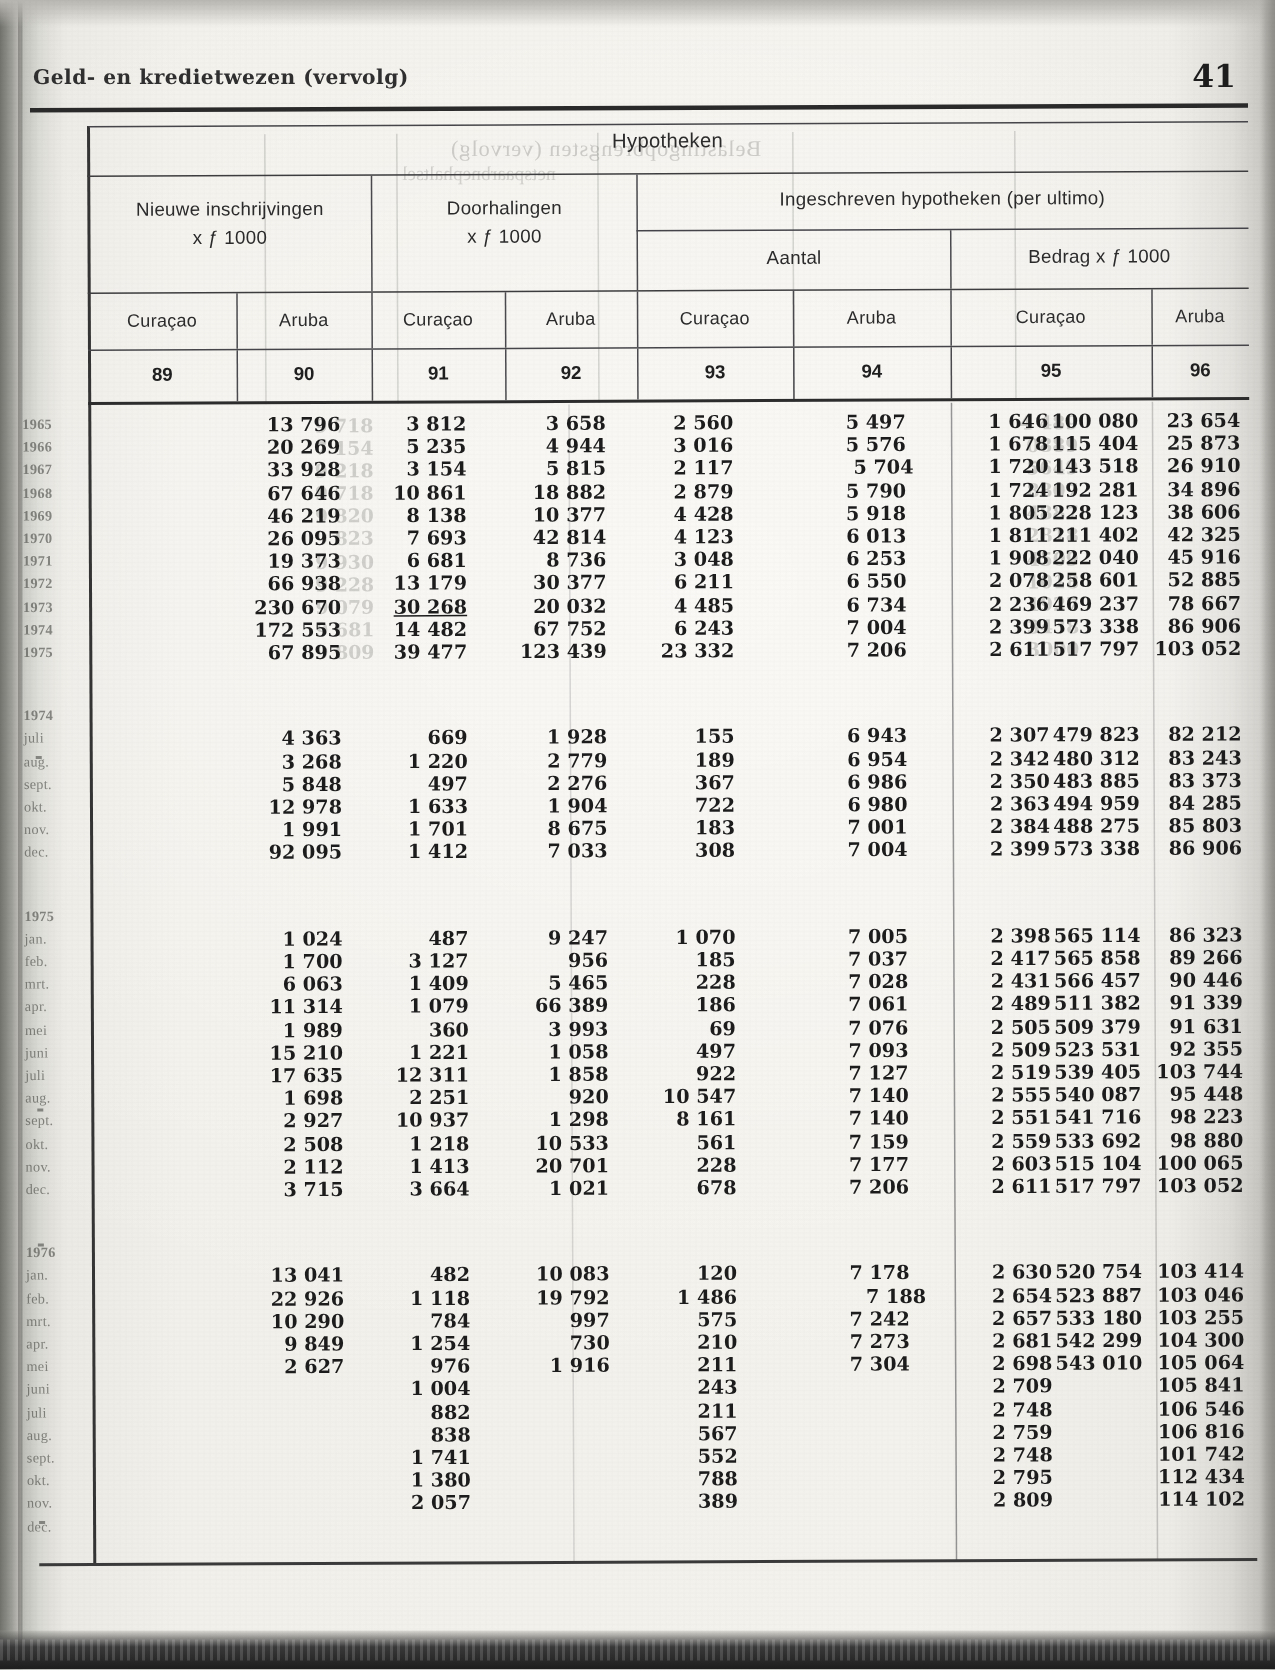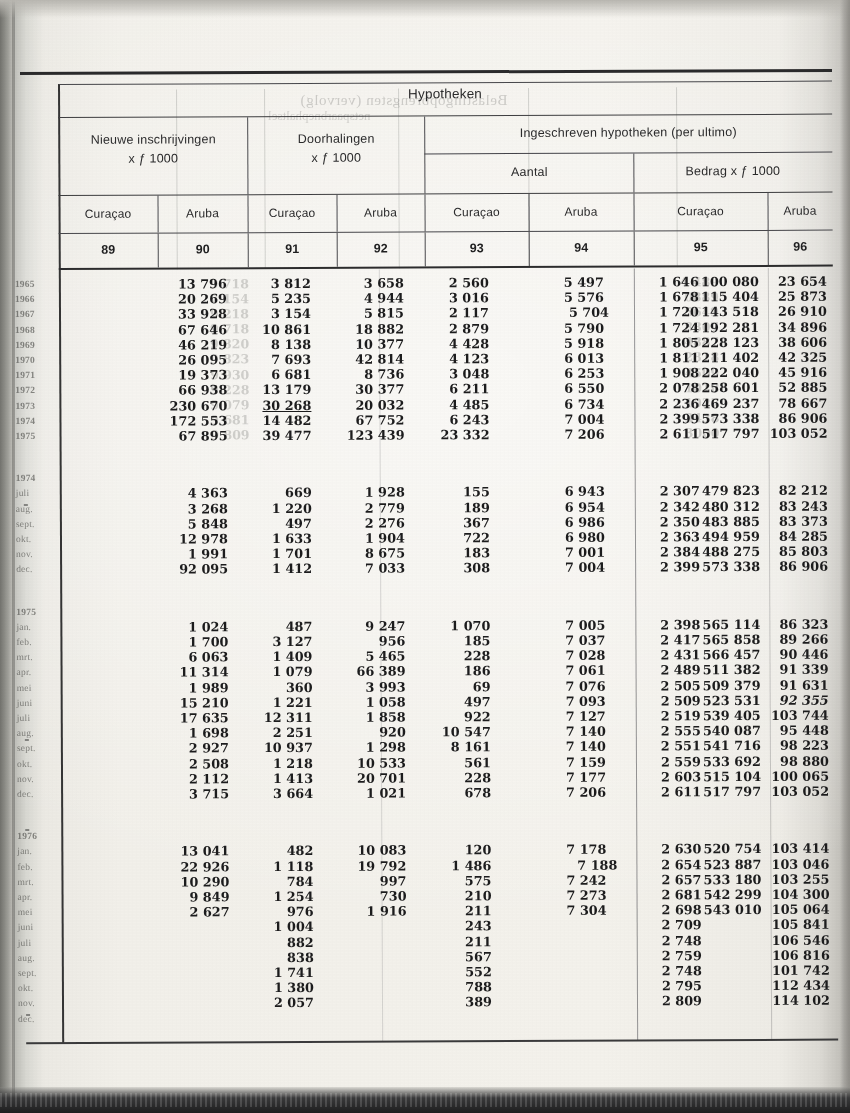--- a/index.html
+++ b/index.html
@@ -349,20 +349,24 @@
 </head>
 <body>
 
 <div id="scan">
 
   <div id="gutter-left"></div>
   <div id="gutter-left2"></div>
   <div id="scan-top-edge"></div>
   <div id="scan-right-edge"></div>
 
+  <div id="running-head">
+    <div id="head-title">Geld- en kredietwezen (vervolg)</div>
+    <div id="page-number">41</div>
+  </div>
   <div id="head-rule"></div>
 
   <div class="ghost" id="ghost-title">Belastingopbrengsten  (vervolg)</div>
   <div class="ghost" id="ghost-title2">netspaarbnephaltsel</div>
 
   <div id="stubs">
       <div class="stub year" style="top: 193px;">1965</div>
       <div class="stub year" style="top: 208.2px;">1966</div>
       <div class="stub year" style="top: 223.4px;">1967</div>
       <div class="stub year" style="top: 238.6px;">1968</div>
@@ -745,21 +749,21 @@
           <div class="cell" style="right: 6px; top: 0px;">91 631</div>
         </div>
         <div class="row" style="top: 424.8px;">
           <div class="cell" style="right: 606px; top: 0px;">15 210</div>
           <div class="cell" style="right: 522px; top: 0px;">1 221</div>
           <div class="cell" style="right: 429px; top: 0px;">1 058</div>
           <div class="cell" style="right: 344px; top: 0px;">497</div>
           <div class="cell" style="right: 229px; top: 0px;">7 093</div>
           <div class="cell" style="right: 134px; top: 0px;">2 509</div>
           <div class="cell" style="right: 74px; top: 0px;">523 531</div>
-          <div class="cell" style="right: 6px; top: 0px; font-style: italic;">92 355</div>
+          <div class="cell" style="right: 6px; top: 0px;">92 355</div>
         </div>
         <div class="row" style="top: 440px;">
           <div class="cell" style="right: 606px; top: 0px;">17 635</div>
           <div class="cell" style="right: 522px; top: 0px;">12 311</div>
           <div class="cell" style="right: 429px; top: 0px;">1 858</div>
           <div class="cell" style="right: 344px; top: 0px;">922</div>
           <div class="cell" style="right: 229px; top: 0px;">7 127</div>
           <div class="cell" style="right: 134px; top: 0px;">2 519</div>
           <div class="cell" style="right: 74px; top: 0px;">539 405</div>
           <div class="cell" style="right: 6px; top: 0px;">103 744</div>

